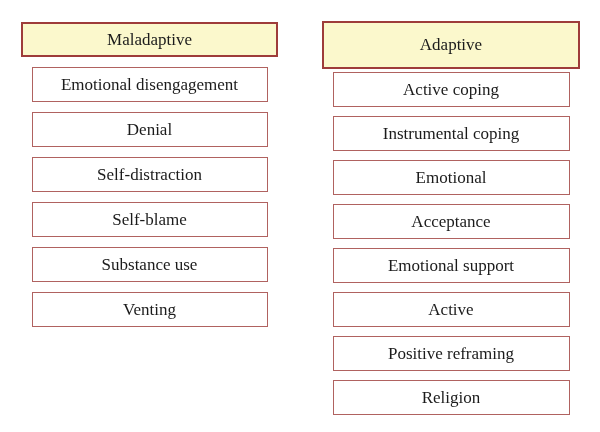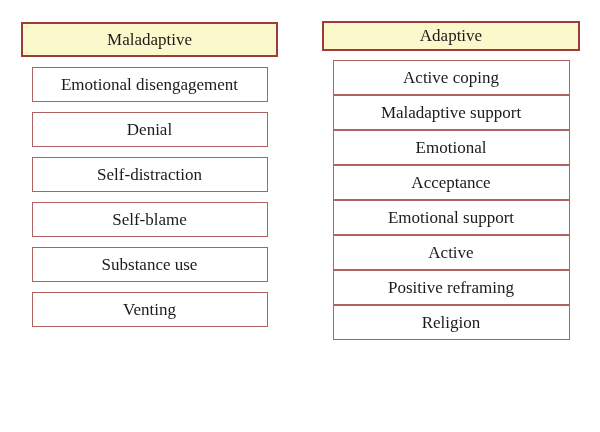--- a/index.html
+++ b/index.html
@@ -32,28 +32,28 @@
   .header-box {
     width: 100%;
     height: 35px;
     background: var(--header-fill);
     border: 2px solid var(--header-border);
     display: flex;
     align-items: center;
     justify-content: center;
     font-size: 17px;
   }
-  .col-right .header-box { height: 30px; align-items: center; }
+  .col-right .header-box { height: 48px; align-items: center; }
   .items {
     display: flex;
     flex-direction: column;
     align-items: center;
   }
   .col-left  .items { margin-top: 10px; gap: 10px; width: 236px; }
-  .col-right .items { margin-top: 9px;   width: 237px; }
+  .col-right .items { margin-top: 3px;  gap: 9px;  width: 237px; }
   .item-box {
     width: 100%;
     height: 35px;
     background: var(--item-fill);
     border: 1.5px solid var(--item-border);
     display: flex;
     align-items: center;
     justify-content: center;
     font-size: 17px;
   }
@@ -91,21 +91,21 @@
 
   <section class="column col-right">
     <div class="header-box">
       <span>Adaptive</span>
     </div>
     <div class="items">
       <div class="item-box">
         <span>Active coping</span>
       </div>
       <div class="item-box">
-        <span>Maladaptive support</span>
+        <span>Instrumental coping</span>
       </div>
       <div class="item-box">
         <span>Emotional</span>
       </div>
       <div class="item-box">
         <span>Acceptance</span>
       </div>
       <div class="item-box">
         <span>Emotional support</span>
       </div>

